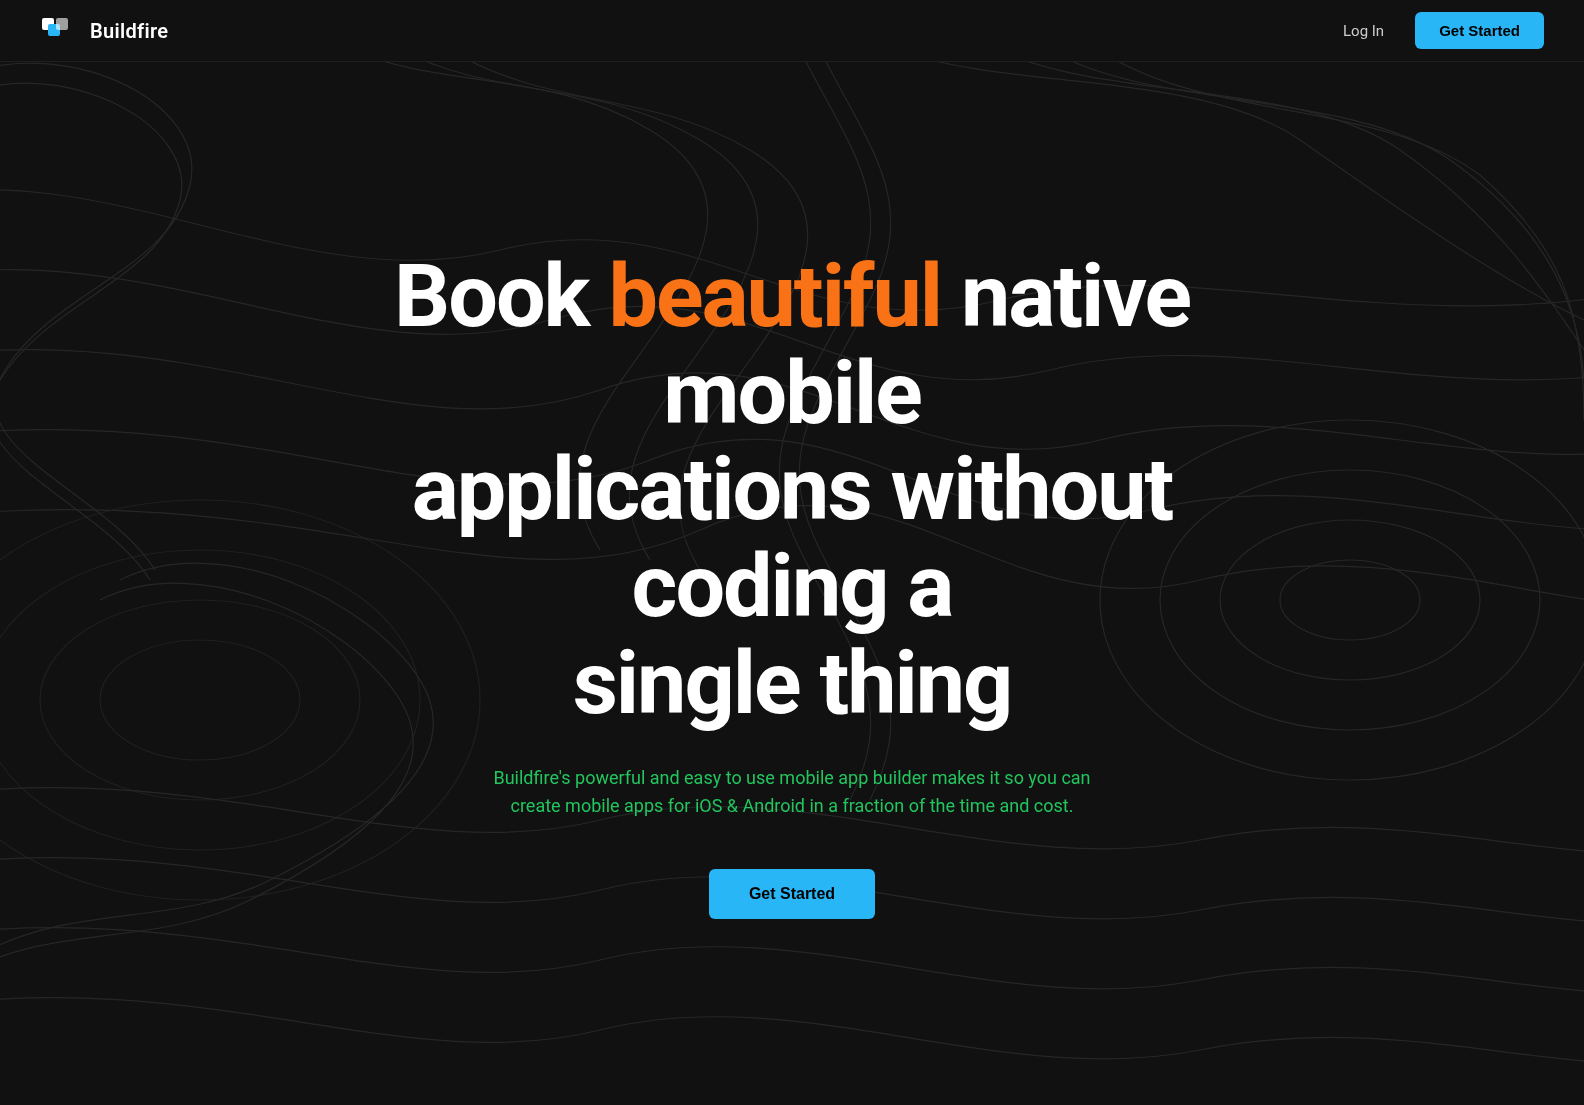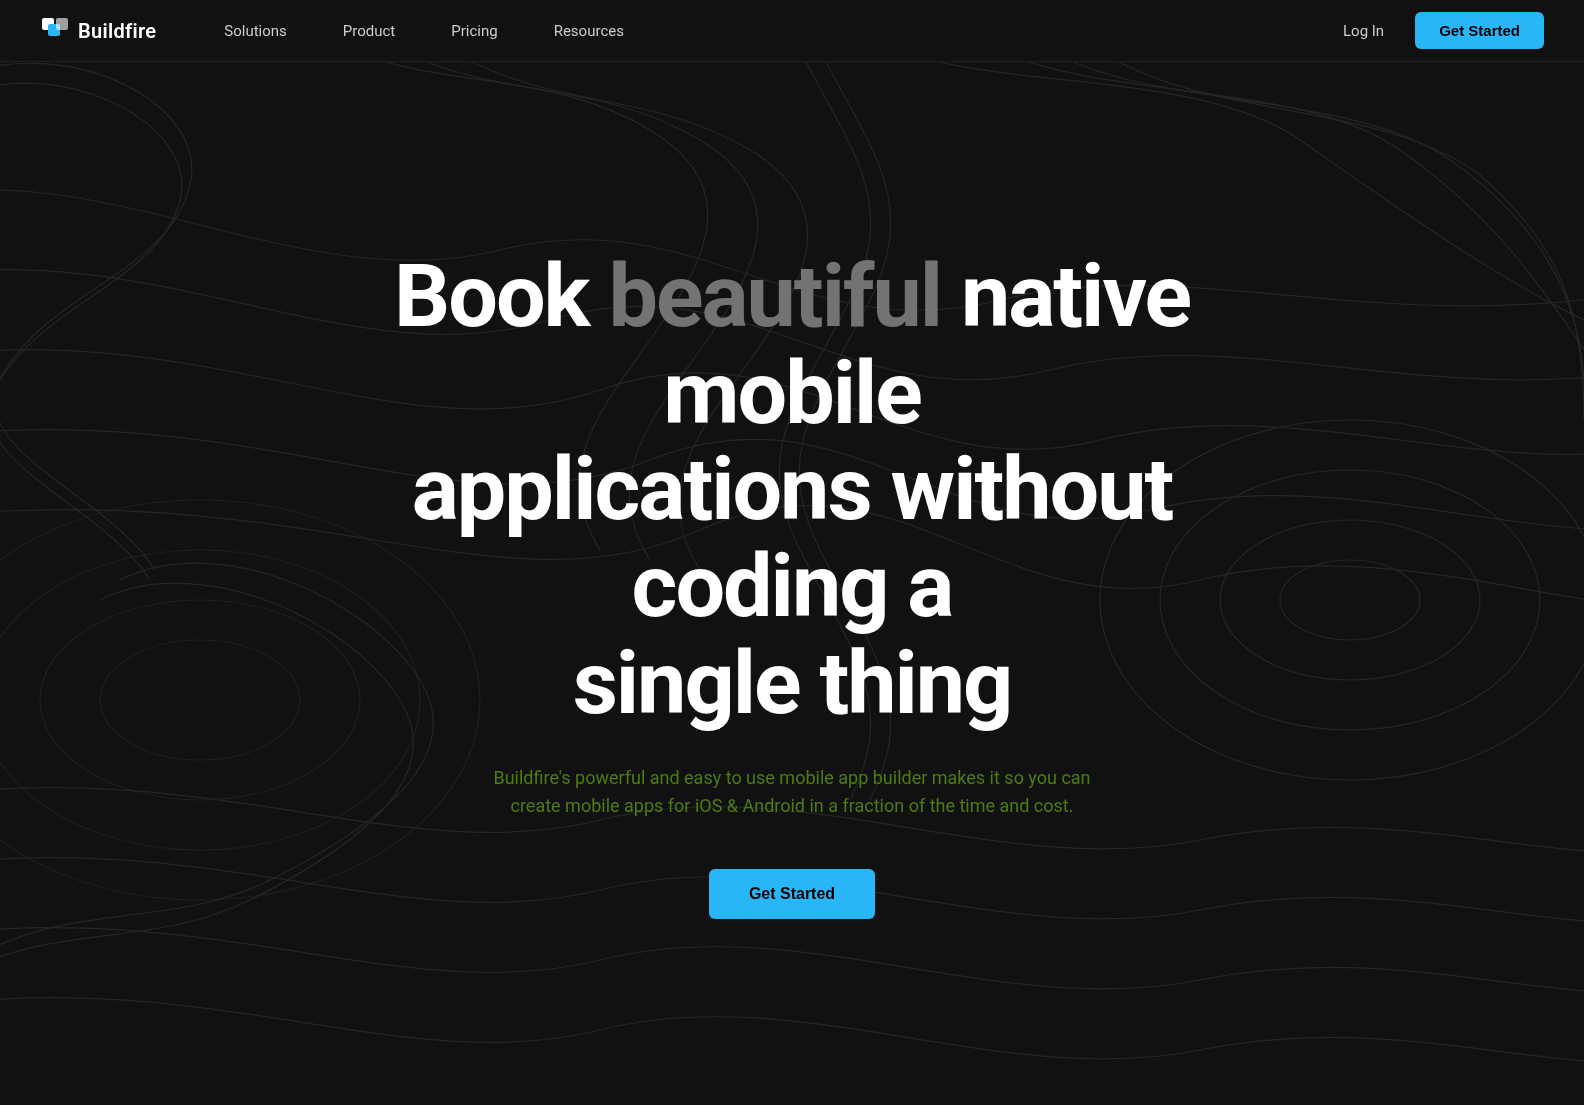--- a/index.html
+++ b/index.html
@@ -22,21 +22,21 @@
       display: flex;
       align-items: center;
       padding: 0 40px;
       z-index: 100;
       border-bottom: 1px solid rgba(255,255,255,0.06);
     }
 
     .nav-logo {
       display: flex;
       align-items: center;
-      gap: 8px;
+      gap: 20px;
       text-decoration: none;
       margin-right: 40px;
     }
 
     .logo-icon {
       width: 30px;
       height: 30px;
     }
 
     .logo-text {
@@ -128,27 +128,27 @@
     .hero-title {
       font-size: 88px;
       font-weight: 700;
       line-height: 1.1;
       letter-spacing: -2px;
       color: #ffffff;
       margin-bottom: 32px;
     }
 
     .hero-title .highlight {
-      color: #737373;
+      color: #f97316;
     }
 
     .hero-subtitle {
       font-size: 18px;
       font-weight: 400;
-      color: #4d7c0f;
+      color: #22c55e;
       line-height: 1.6;
       max-width: 640px;
       margin: 0 auto 48px;
     }
 
     .hero-buttons {
       display: flex;
       gap: 16px;
       justify-content: center;
       align-items: center;
@@ -185,26 +185,20 @@
   <a class="nav-logo" href="#">
 
     <svg class="logo-icon" viewBox="0 0 30 30" fill="none" xmlns="http://www.w3.org/2000/svg">
       <rect x="2" y="2" width="12" height="12" rx="2" fill="#ffffff"></rect>
       <rect x="8" y="8" width="12" height="12" rx="2" fill="#29b6f6"></rect>
       <rect x="16" y="2" width="12" height="12" rx="2" fill="#ffffff" opacity="0.6"></rect>
     </svg>
     <span class="logo-text">Buildfire</span>
   </a>
 
-  <div class="nav-links">
-    <a class="nav-link" href="#">Solutions</a>
-    <a class="nav-link" href="#">Product</a>
-    <a class="nav-link" href="#">Pricing</a>
-    <a class="nav-link" href="#">Resources</a>
-  </div>
 
   <div class="nav-right">
     <a class="nav-login" href="#">Log In</a>
     <button class="nav-cta">Get Started</button>
   </div>
 </nav>
 
 <section class="hero">
 
   <svg class="topo-svg" viewBox="0 0 1584 1105" xmlns="http://www.w3.org/2000/svg" preserveAspectRatio="xMidYMid slice">

